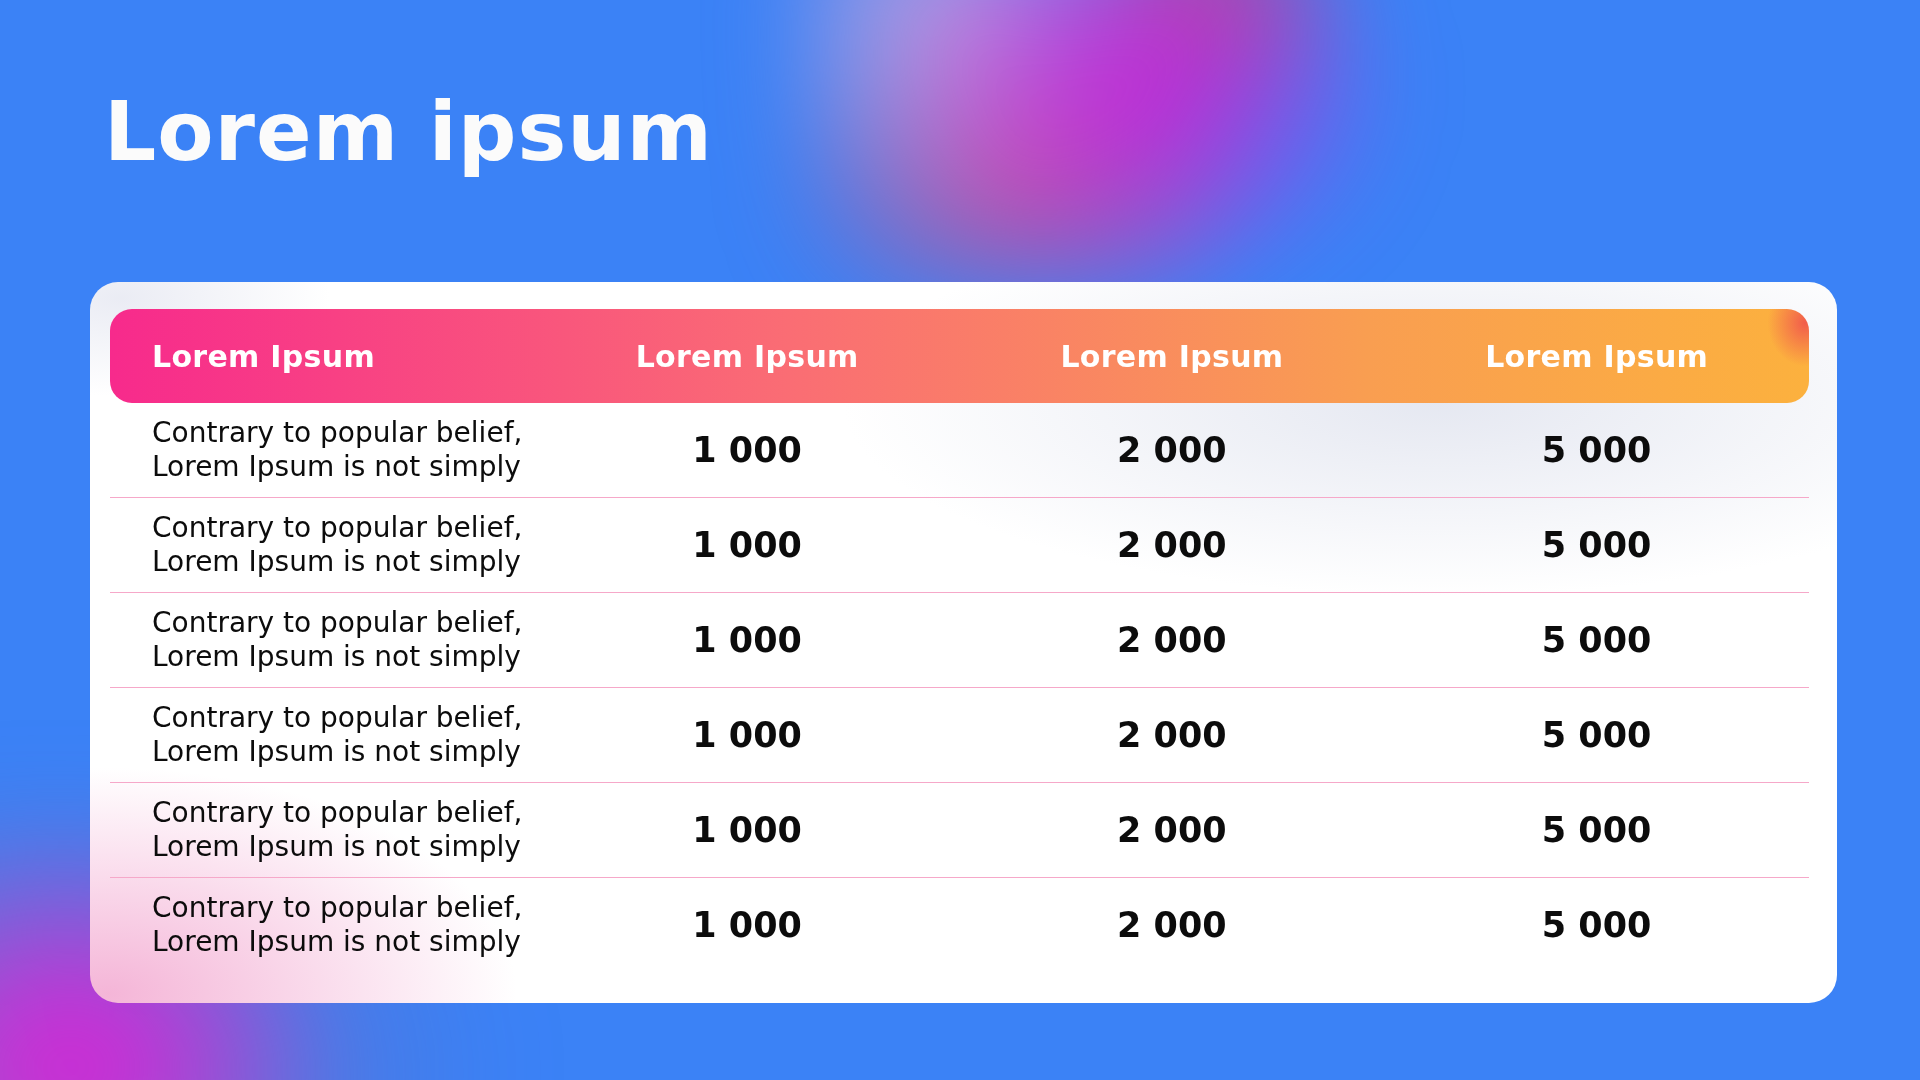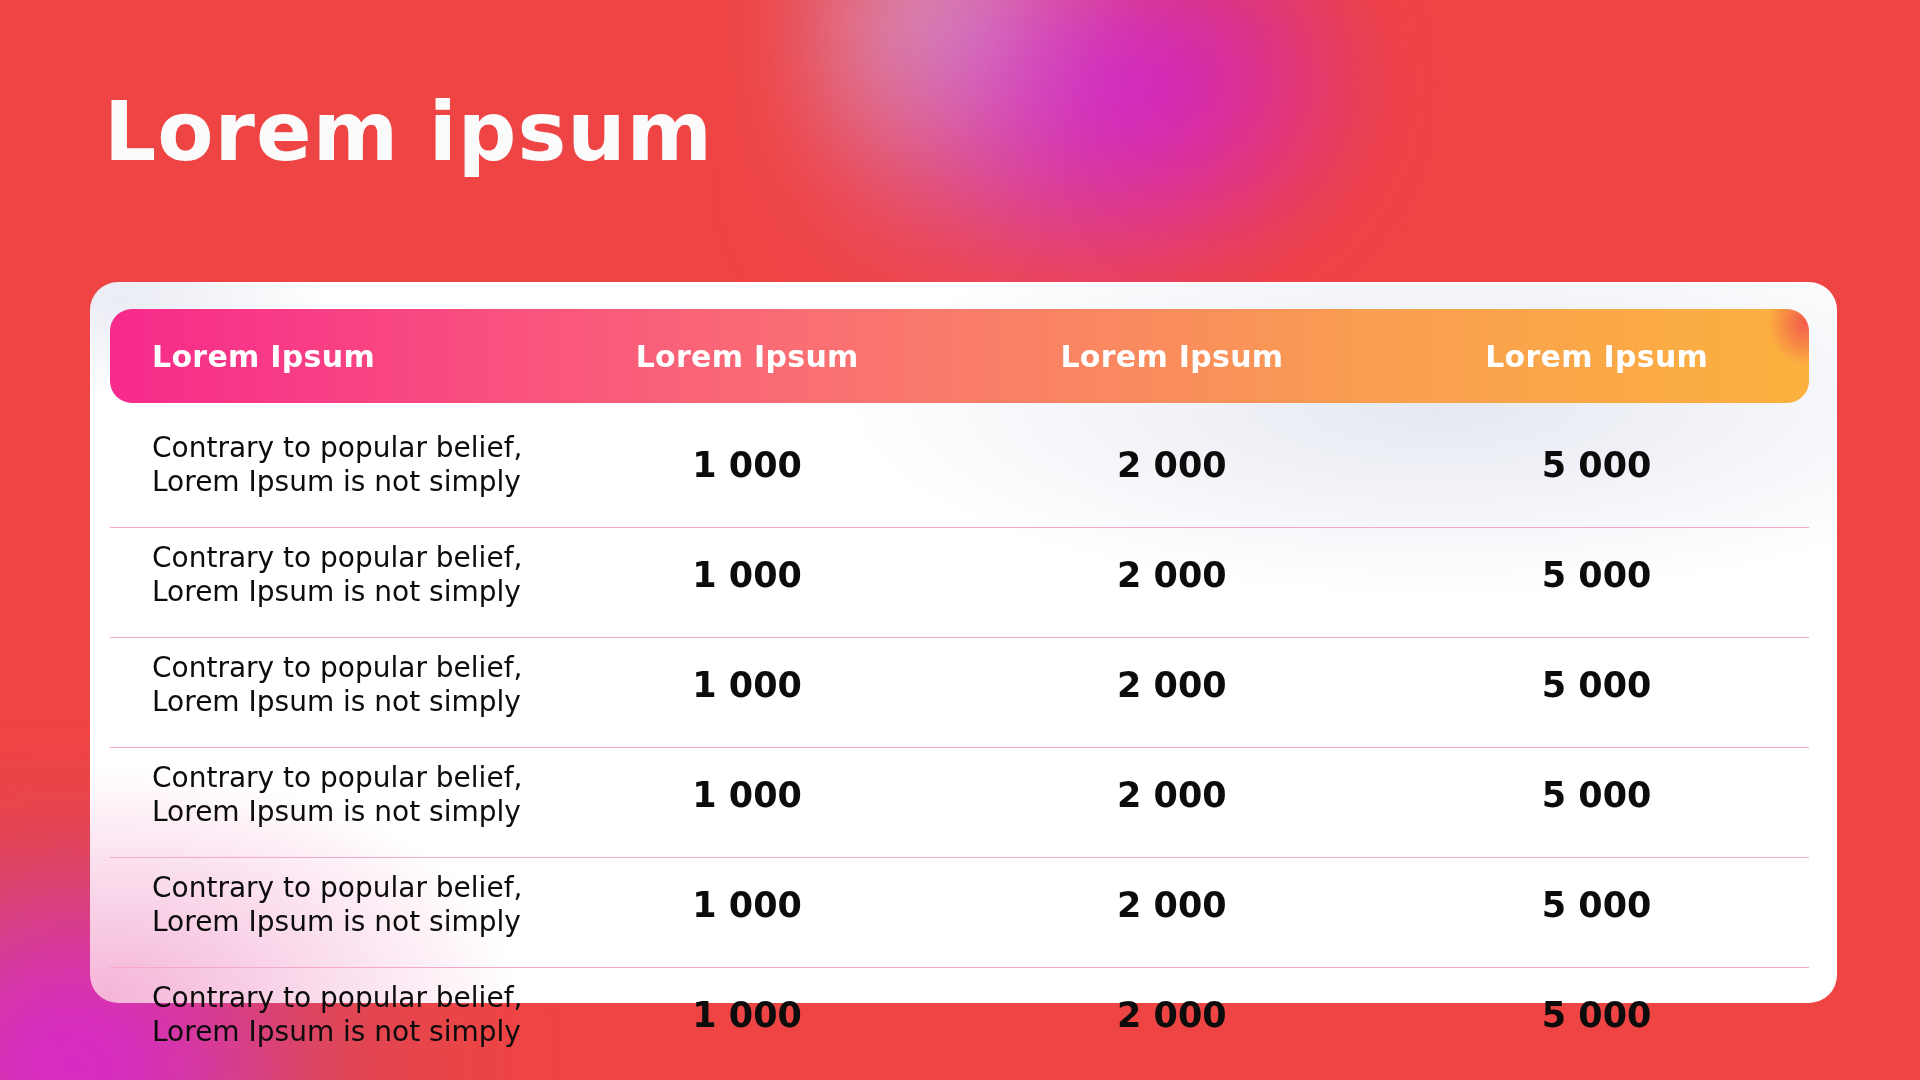--- a/index.html
+++ b/index.html
@@ -1,18 +1,18 @@
 <!DOCTYPE html>
 <html><head>
 <meta charset="utf-8">
 <style>
   html,body{margin:0;padding:0;background:#282425;}
   .stage{
     position:relative;width:1920px;height:1080px;overflow:hidden;
-    background:#ef4444;
+    background:#3b82f6;
     font-family:"DejaVu Sans","Liberation Sans",sans-serif;
   }
   
   .blob{position:absolute;pointer-events:none;filter:blur(44px);z-index:0;}
   .blob-top{
     left:796px;top:-176px;width:590px;height:476px;
     background:
       radial-gradient(44% 44% at 58% 56%, rgba(204,31,216,0.95), rgba(204,31,216,0) 100%),
       radial-gradient(38% 42% at 27% 42%, rgba(205,166,218,0.92), rgba(205,166,218,0) 100%),
       radial-gradient(42% 38% at 38% 74%, rgba(224,80,126,0.85), rgba(224,80,126,0) 100%),
@@ -48,21 +48,21 @@
       radial-gradient(52px 60px at calc(100% - 4px) 14px, rgba(238,64,80,0.75), rgba(238,64,80,0) 72%),
       linear-gradient(90deg,#f72a8c 0%,#fa6d74 40%,#f99e51 74%,#fcb13e 100%);
   }
   .th{
     color:#ffffff;font-weight:bold;font-size:30px;text-align:center;letter-spacing:0.3px;
   }
   .th:first-child{text-align:left;padding-left:42px;}
   
   .tbody{margin:0 28px 0 20px;}
   .trow{
-    display:grid;grid-template-columns:repeat(4,1fr);align-items:center;height:94px;margin-top:15px;
+    display:grid;grid-template-columns:repeat(4,1fr);align-items:center;height:94px;
   }
   .trow + .trow{border-top:1px solid #f6a8c9;}
   .cell{color:#0c0c0c;}
   .cell.desc{padding-left:42px;font-size:28px;line-height:34px;}
   .cell.num{font-size:35px;font-weight:bold;text-align:center;}
 </style>
 </head>
 <body>
 
 <div class="stage">

